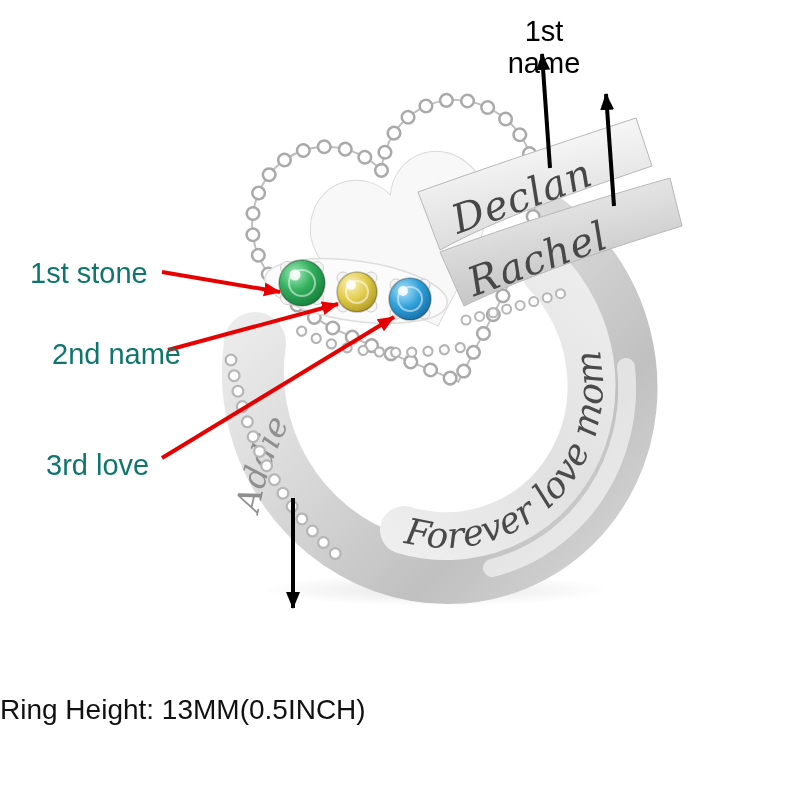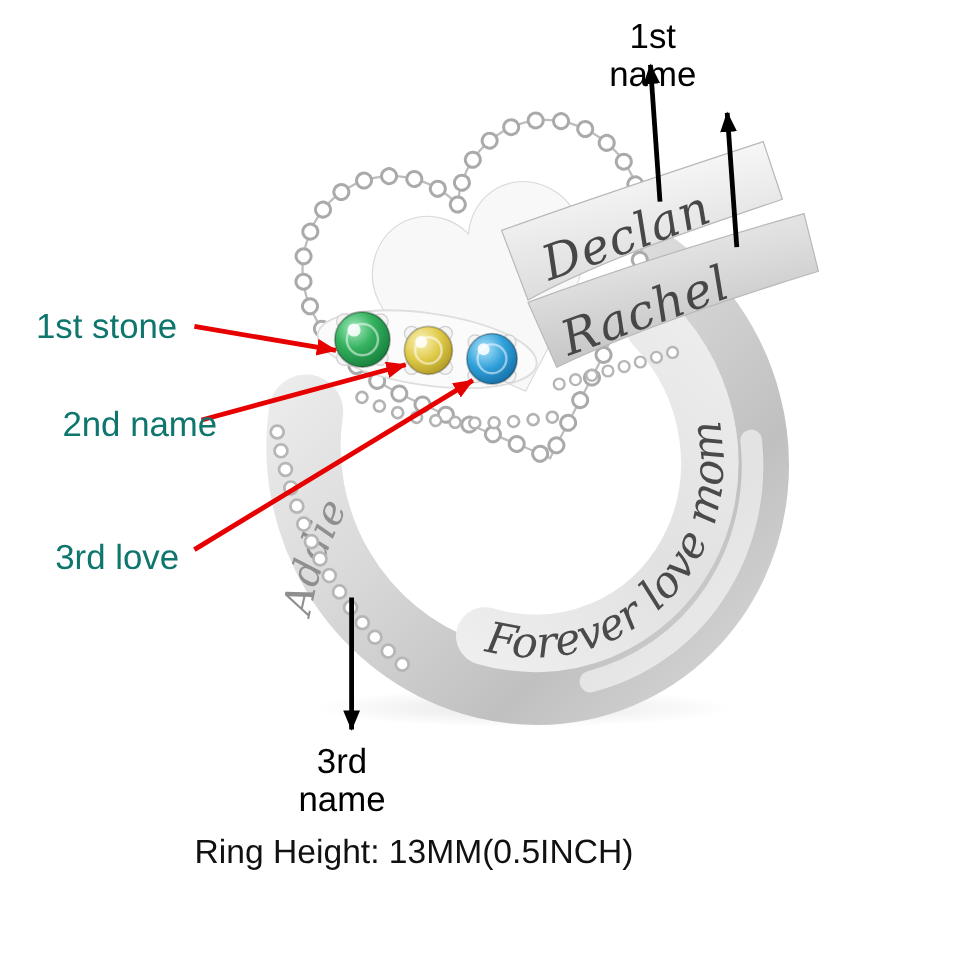--- a/index.html
+++ b/index.html
@@ -2,21 +2,21 @@
 <html><head>
 <meta charset="utf-8">
 <style>
   html,body { margin:0; padding:0; background:#fff; }
   .stage { position:relative; width:800px; height:800px; background:#ffffff; overflow:hidden;
            font-family:"Liberation Sans", sans-serif; }
   .stage svg { position:absolute; left:0; top:0; }
   .label { position:absolute; font-size:29px; color:#000; line-height:1.1; }
   .label.centered { text-align:center; }
   .red-label { color:#0f766e; }
-  .spec-line { position:absolute; left:0; width:690px; text-align:center;
+  .spec-line { position:absolute; left:0; width:690px; text-align:left;
                font-size:28px; color:#111; white-space:pre-wrap;
                font-family:"Liberation Sans", sans-serif; }
   
   .engrave { font-family:"DejaVu Serif", serif; font-style:italic; fill:#4a4a4a; }
   .engrave.light { fill:#8f8f8f; }
   .engrave.name { letter-spacing:1px; fill:#474747; }
 </style>
 </head>
 <body>
 
@@ -163,21 +163,20 @@
       <line x1="550" y1="168" x2="542" y2="54" stroke="#000000" marker-end="url(#mBlack)"></line>
       <line x1="614" y1="206" x2="606" y2="94" stroke="#000000" marker-end="url(#mBlack)"></line>
       <line x1="293" y1="498" x2="293" y2="608" stroke="#000000" marker-end="url(#mBlack)"></line>
       <line x1="162" y1="272" x2="280" y2="292" stroke="#e60000" marker-end="url(#mRed)"></line>
       <line x1="168" y1="350" x2="338" y2="304" stroke="#e60000" marker-end="url(#mRed)"></line>
       <line x1="162" y1="458" x2="394" y2="317" stroke="#e60000" marker-end="url(#mRed)"></line>
     </g>
   </svg>
 
   <div class="label centered" style="left:494px; top:16px; width:100px;">1st name</div>
-  <div class="label centered" style="left:226px; top:620px; width:118px;">3rd name</div>
 
   <div class="label red-label" style="left:30px; top:258px;">1st stone</div>
   <div class="label red-label" style="left:52px; top:339px;">2nd name</div>
   <div class="label red-label" style="left:46px; top:450px;">3rd love</div>
 
   <div class="spec-line" style="top:694px;">Ring Height: 13MM(0.5INCH)</div>
 
 </div>
 
 </body></html>

